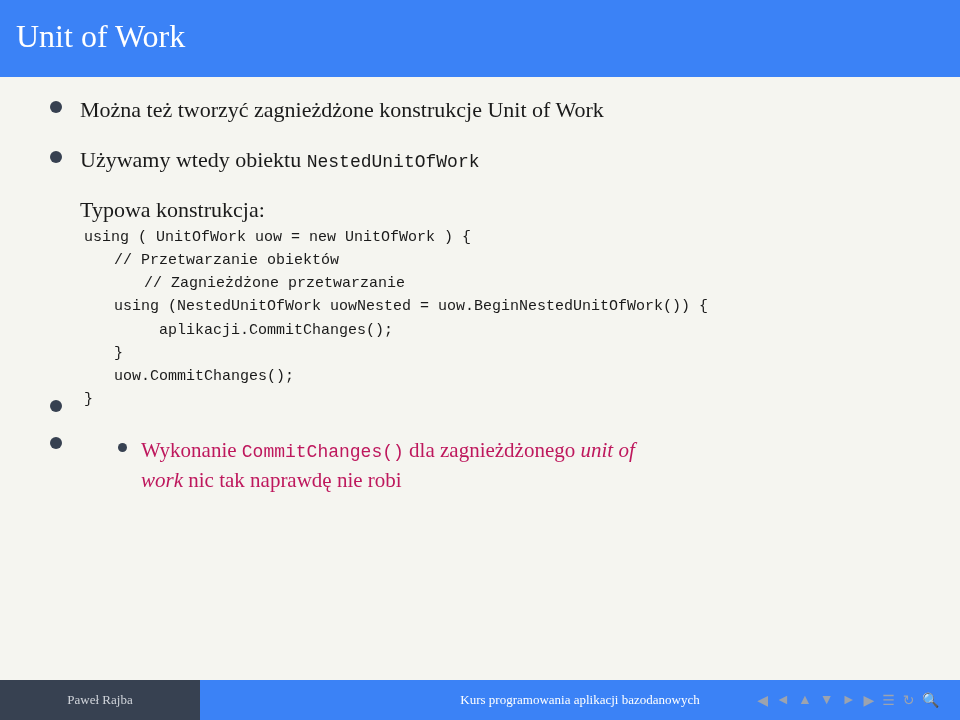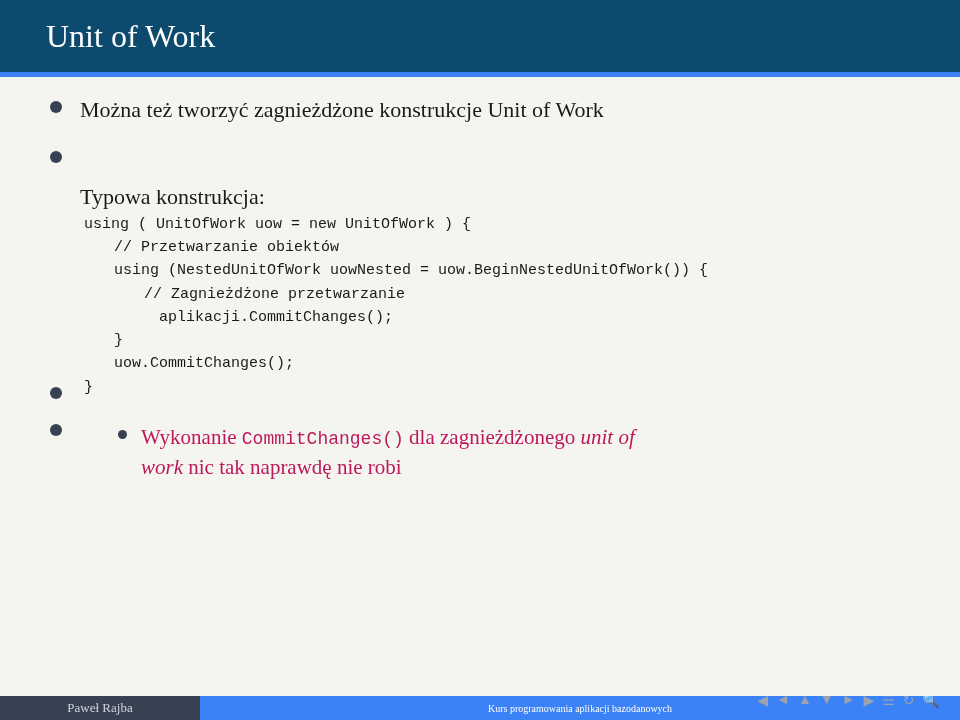--- a/index.html
+++ b/index.html
@@ -10,24 +10,24 @@
       background: #f5f5f0;
       font-family: 'Georgia', serif;
       overflow: hidden;
       position: relative;
     }
 
     
     .header-bar {
       width: 100%;
       height: 72px;
-      background: #0c4a6e;
-      display: flex;
-      align-items: center;
-      padding: 0 46px;
+      background: #3b82f6;
+      display: flex;
+      align-items: center;
+      padding: 0 16px;
     }
 
     .header-title {
       color: #ffffff;
       font-size: 32px;
       font-weight: normal;
       font-family: 'Georgia', serif;
     }
 
     
@@ -121,21 +121,21 @@
       align-items: flex-start;
       margin-bottom: 10px;
     }
 
     
     .footer {
       position: absolute;
       bottom: 0;
       left: 0;
       width: 100%;
-      height: 24px;
+      height: 40px;
       background: #374151;
       display: flex;
       align-items: center;
       overflow: hidden;
     }
 
     .footer-left {
       width: 200px;
       background: #374151;
       color: #d1d5db;
@@ -143,21 +143,21 @@
       text-align: center;
       font-family: 'Georgia', serif;
       padding: 0 10px;
       flex-shrink: 0;
     }
 
     .footer-right {
       flex: 1;
       background: #3b82f6;
       color: #ffffff;
-      font-size: 10px;
+      font-size: 13px;
       text-align: center;
       font-family: 'Georgia', serif;
       height: 100%;
       display: flex;
       align-items: center;
       justify-content: center;
     }
 
     .footer-nav {
       display: flex;
@@ -185,31 +185,34 @@
 
 <div class="main-content">
 
   <div class="bullet-item">
     <div class="bullet-dot"></div>
     <span class="bullet-text">Można też tworzyć zagnieżdżone konstrukcje Unit of Work</span>
   </div>
 
   <div class="bullet-item">
     <div class="bullet-dot"></div>
+    <span class="bullet-text">
+      <span>Używamy wtedy obiektu </span><span class="mono">NestedUnitOfWork</span>
+    </span>
   </div>
 
   <div class="bullet-item" style="align-items:flex-end;">
     <div class="bullet-dot" style="margin-top:7px;"></div>
     <div>
       <span class="bullet-text">Typowa konstrukcja:</span>
       <div class="code-block">
         <span class="line">using ( UnitOfWork uow = new UnitOfWork ) {</span>
         <span class="line indent1">// Przetwarzanie obiektów</span>
+        <span class="line indent2">// Zagnieżdżone przetwarzanie</span>
         <span class="line indent1">using (NestedUnitOfWork uowNested = uow.BeginNestedUnitOfWork()) {</span>
-        <span class="line indent2">// Zagnieżdżone przetwarzanie</span>
         <span class="line indent3">aplikacji.CommitChanges();</span>
         <span class="line indent1">}</span>
         <span class="line indent1">uow.CommitChanges();</span>
         <span class="line">}</span>
       </div>
     </div>
   </div>
 
   <div class="bullet-item" style="align-items:flex-start; margin-bottom:8px;">
     <div class="bullet-dot" style="margin-top:7px;"></div>

